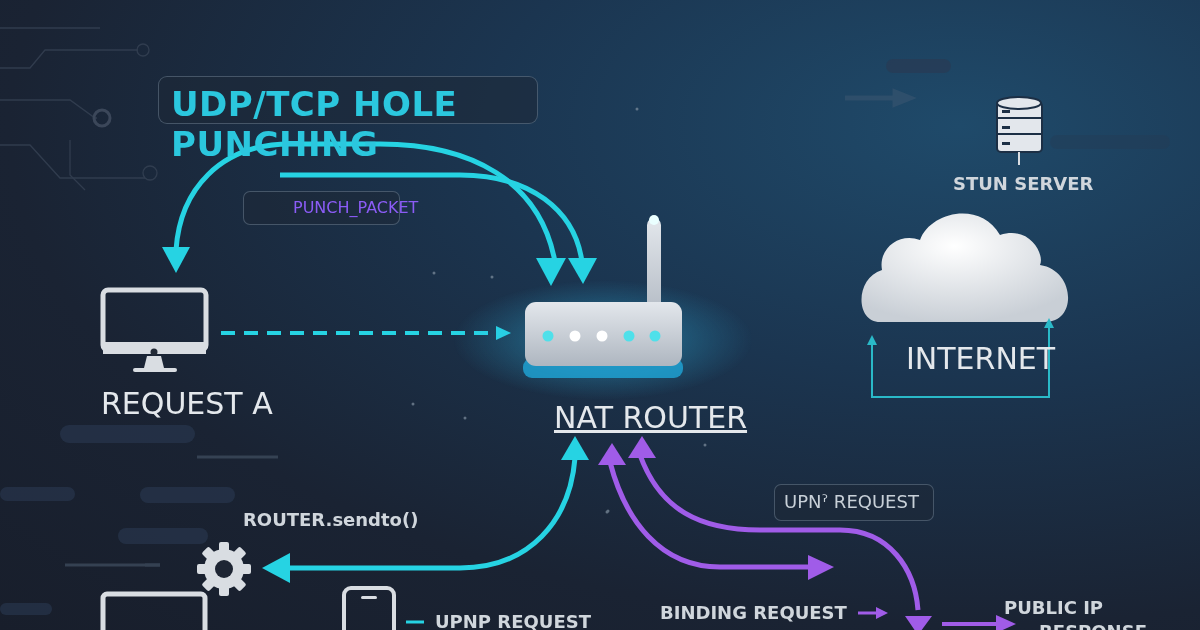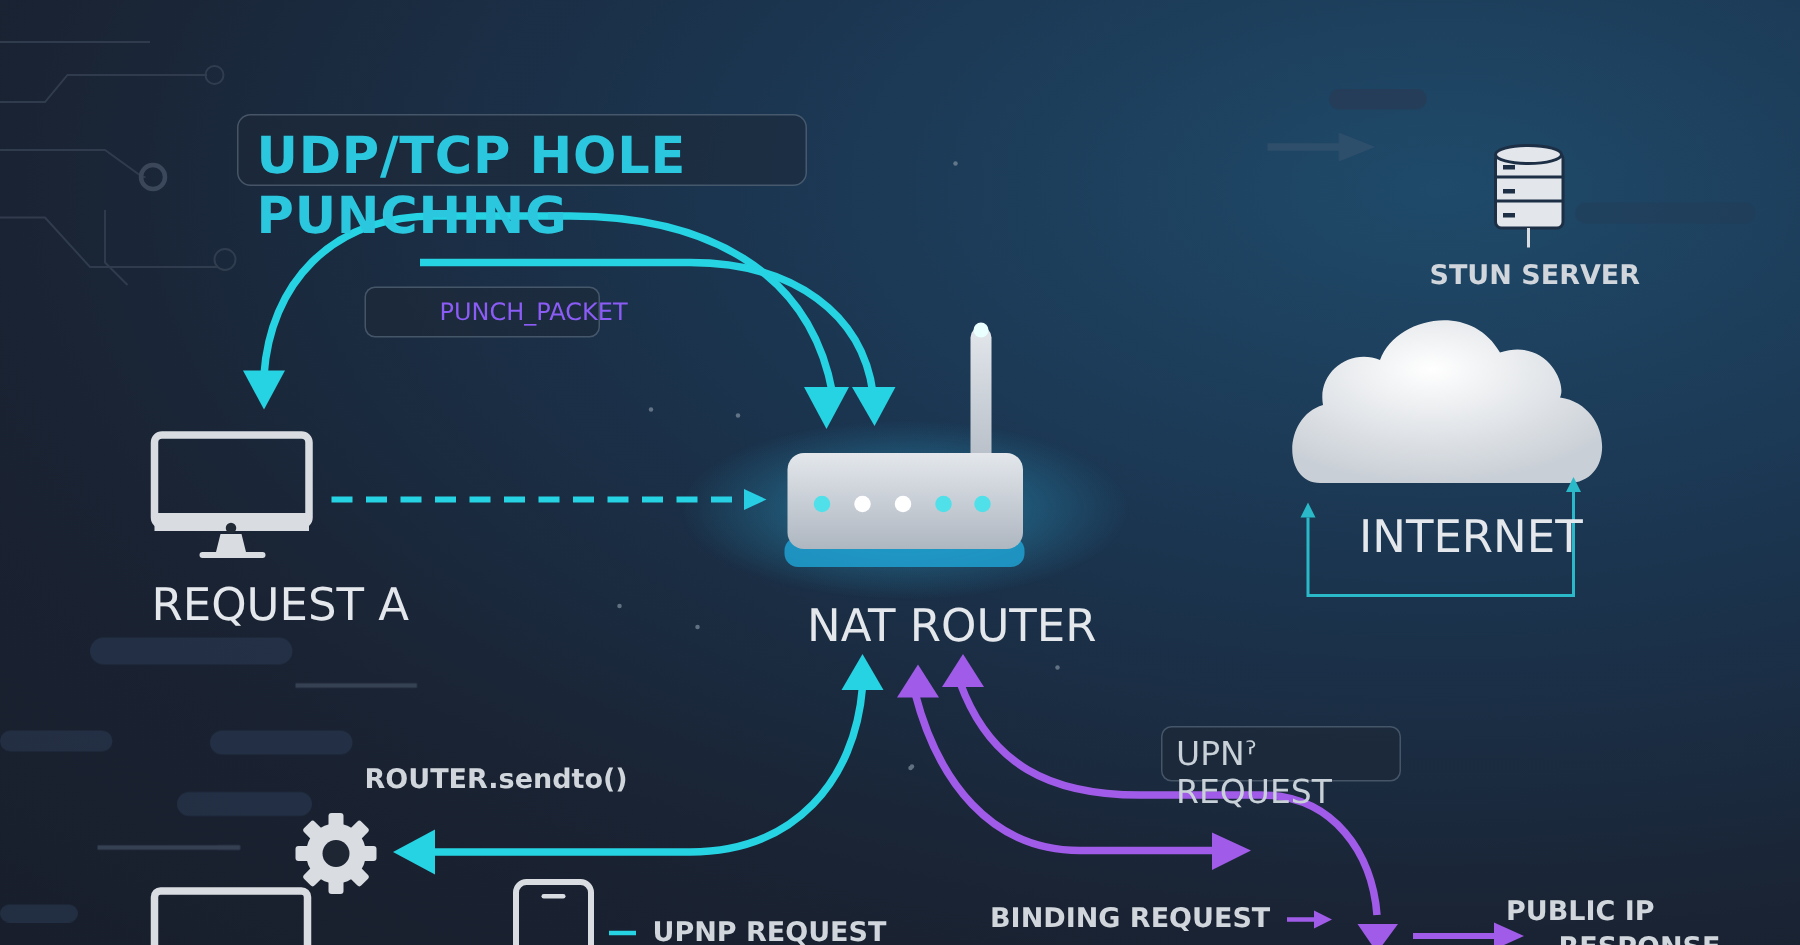--- a/index.html
+++ b/index.html
@@ -8,21 +8,21 @@
     background: radial-gradient(ellipse at 80% 20%, #1f4a6a 0%, #1b3550 35%, #1a2333 70%, #181e2b 100%);
   }
   .circuit { position:absolute; left:0; top:0; }
   .label-box { position:absolute; border:1.5px solid rgba(150,170,190,0.35); border-radius:8px;
     background:rgba(30,40,55,0.55); color:#c8d0d8; }
   #title-box { left:158px; top:76px; width:378px; height:46px; border-radius:9px; }
   #title-box span { position:absolute; left:12px; top:7px; font-size:34px; font-weight:bold; color:#2bc7de; letter-spacing:0.5px; }
   #punch-box { left:243px; top:191px; width:155px; height:32px; border-radius:7px; }
   #punch-box span { position:absolute; left:9px; top:6px; font-size:16px; color:#8b5cf6;margin-left:40px; }
   #upnp-box { left:774px; top:484px; width:158px; height:35px; border-radius:7px; }
-  #upnp-box span { position:absolute; left:9px; top:6px; font-size:22px; color:#c8d0d8; }
+  #upnp-box span { position:absolute; left:9px; top:6px; font-size:18px; color:#c8d0d8; }
   .txt { position:absolute; color:#e4e8ec; white-space:nowrap; }
   .lbl-big { font-size:30px; }
   .lbl-mid { font-size:18px; color:#d0d6dc;font-weight:bold; }
   svg { position:absolute; left:0; top:0; }
 </style>
 </head>
 <body>
 
 <svg class="circuit" width="1200" height="630">
   <g stroke="#3a4658" stroke-width="1.3" fill="none" opacity="0.7">
@@ -178,20 +178,20 @@
   <span>UDP/TCP HOLE PUNCHING</span>
 </div>
 <div class="label-box" id="punch-box">
   <span>PUNCH_PACKET</span>
 </div>
 <div class="label-box" id="upnp-box">
   <span>UPNˀ REQUEST</span>
 </div>
 
 <div class="txt lbl-big" style="left:101px;top:386px;">REQUEST A</div>
-<div class="txt lbl-big" style="left:538px;top:400px;">NAT ROUTER</div>
+<div class="txt lbl-big" style="left:554px;top:400px;text-decoration:underline;">NAT ROUTER</div>
 <div class="txt lbl-mid" style="left:953px;top:173px;">STUN SERVER</div>
 <div class="txt lbl-big" style="left:906px;top:341px;">INTERNET</div>
 <div class="txt lbl-mid" style="left:243px;top:509px;">ROUTER.sendto()</div>
 <div class="txt lbl-mid" style="left:435px;top:611px;">UPNP REQUEST</div>
 <div class="txt lbl-mid" style="left:660px;top:602px;text-align:right;">BINDING REQUEST</div>
 <div class="txt lbl-mid" style="left:1004px;top:597px;">PUBLIC IP</div>
 <div class="txt lbl-mid" style="left:1039px;top:621px;">RESPONSE</div>
 
 </body></html>

